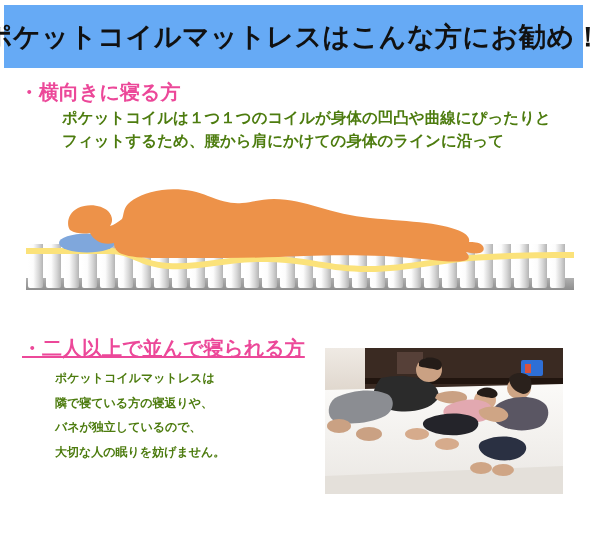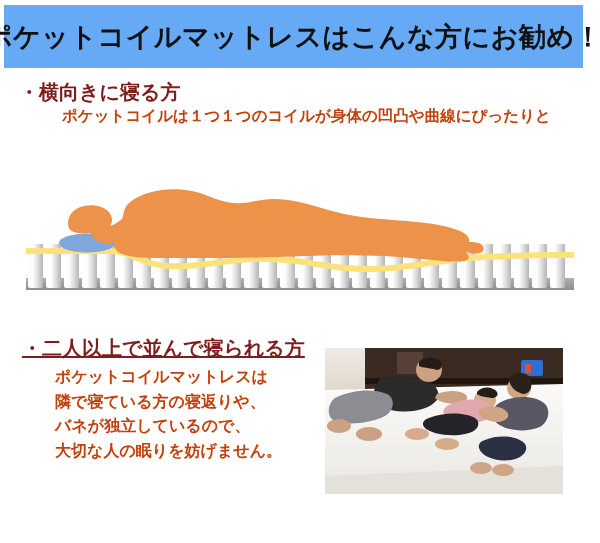--- a/index.html
+++ b/index.html
@@ -39,44 +39,44 @@
     line-height: 1;
   }
 
   
   .section-heading {
     position: absolute;
     font-family: "DejaVu Serif", "Liberation Serif", serif;
     font-weight: 700;
     font-size: 20px;
     line-height: 1;
-    color: #7f1d1d;
+    color: #ec4899;
     white-space: nowrap;
   }
   #heading-1 { left: 19px; top: 82px; }
   #heading-2 { left: 22px; top: 338px; text-decoration: underline; }
 
   
   .body-text {
     position: absolute;
-    font-family: Liberation Mono, monospace;
+    font-family: Liberation Serif, serif;
     font-weight: 700;
-    color: #c2410c;
+    color: #4d7c0f;
     white-space: nowrap;
   }
   #body-1 {
     left: 62px;
     top: 106px;
     font-size: 15.5px;
     line-height: 23px;
   }
   #body-2 {
     left: 55px;
     top: 366px;
-    font-size: 16px;
+    font-size: 12px;
     line-height: 24.5px;
   }
   .body-text .line { display: block; }
 
   
   .illustration {
     position: absolute;
     left: 18px;
     top: 182px;
     width: 564px;
@@ -100,20 +100,21 @@
 <body>
 
 <div class="banner">
   <span class="banner-title">ポケットコイルマットレスはこんな方にお勧め！</span>
 </div>
 
 <div class="section-heading" id="heading-1">・横向きに寝る方</div>
 
 <div class="body-text" id="body-1">
   <span class="line">ポケットコイルは１つ１つのコイルが身体の凹凸や曲線にぴったりと</span>
+  <span class="line">フィットするため、腰から肩にかけての身体のラインに沿って</span>
 </div>
 
 <div class="illustration">
   <svg viewBox="0 0 564 120" xmlns="http://www.w3.org/2000/svg">
     <defs>
       <linearGradient id="coilGrad" x1="0" y1="0" x2="1" y2="0">
         <stop offset="0%" stop-color="#ffffff"></stop>
         <stop offset="35%" stop-color="#fcfcfc"></stop>
         <stop offset="72%" stop-color="#d6d6d6"></stop>
         <stop offset="100%" stop-color="#b4b4b4"></stop>

